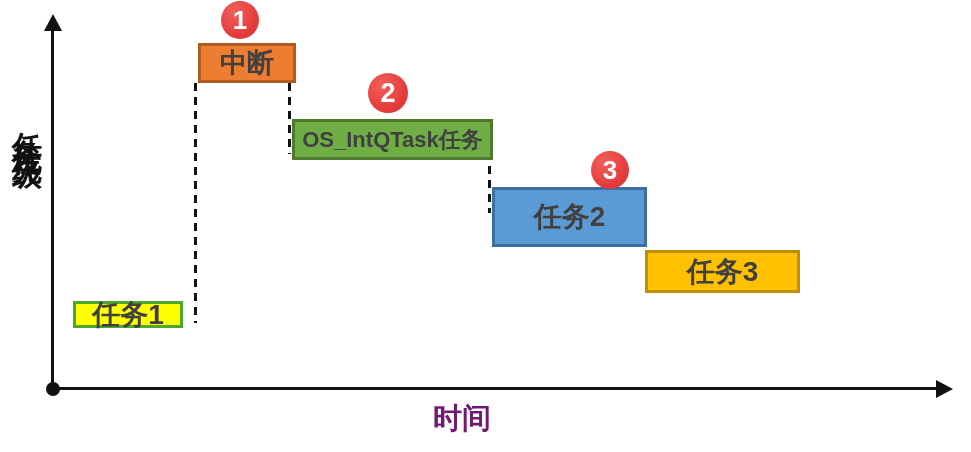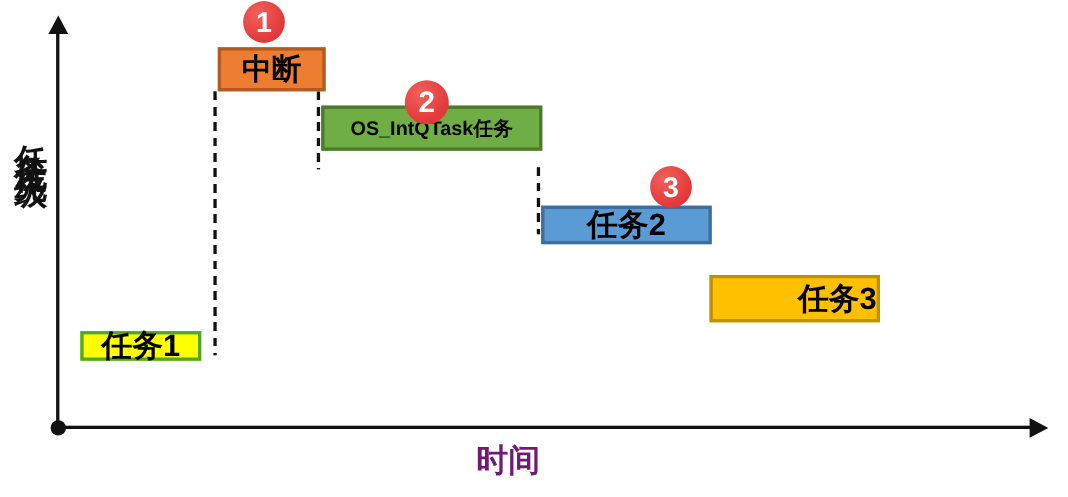--- a/index.html
+++ b/index.html
@@ -44,32 +44,32 @@
     position:absolute;width:3px;
     background:repeating-linear-gradient(to bottom,#111 0 8px,transparent 8px 14px);
   }
   #drop-1{left:194px;top:83px;height:240px;}
   #drop-2{left:288px;top:83px;height:71px;}
   #drop-3{left:488px;top:152px;height:61px;}
   
   .task-box{
     position:absolute;box-sizing:border-box;
     display:flex;align-items:center;justify-content:center;
-    font-weight:bold;color:#000000;
+    font-weight:bold;color:#404040;
   }
   #box-task1{left:73px;top:301px;width:110px;height:27px;
     background:#FFFF00;border:3px solid #4EA72E;font-size:28px;}
   #box-interrupt{left:198px;top:43px;width:98px;height:40px;
     background:#ED7D31;border:3px solid #B35A1E;font-size:27px;}
-  #box-intq{left:292px;top:96px;width:201px;height:41px;
-    background:#6FAE44;border:3px solid #4F7A2D;font-size:18px;}
-  #box-task2{left:492px;top:187px;width:155px;height:35px;
+  #box-intq{left:292px;top:119px;width:201px;height:41px;
+    background:#6FAE44;border:3px solid #4F7A2D;font-size:22px;}
+  #box-task2{left:492px;top:187px;width:155px;height:60px;
     background:#5B9BD5;border:3px solid #3C6E9F;font-size:28px;}
   #box-task3{left:645px;top:250px;width:155px;height:43px;
-    background:#FFC000;border:3px solid #BF9000;font-size:28px;justify-content:flex-end;}
+    background:#FFC000;border:3px solid #BF9000;font-size:28px;}
   
   .badge{
     position:absolute;border-radius:50%;
     background:radial-gradient(circle at 35% 30%, #F2605A 0%, #E33B3B 65%, #D93030 100%);
     color:#ffffff;font-weight:bold;
     display:flex;align-items:center;justify-content:center;
   }
   #badge-1{left:221px;top:1px;width:38px;height:38px;font-size:26px;}
   #badge-2{left:368px;top:73px;width:40px;height:40px;font-size:27px;}
   #badge-3{left:591px;top:151px;width:38px;height:38px;font-size:26px;}

